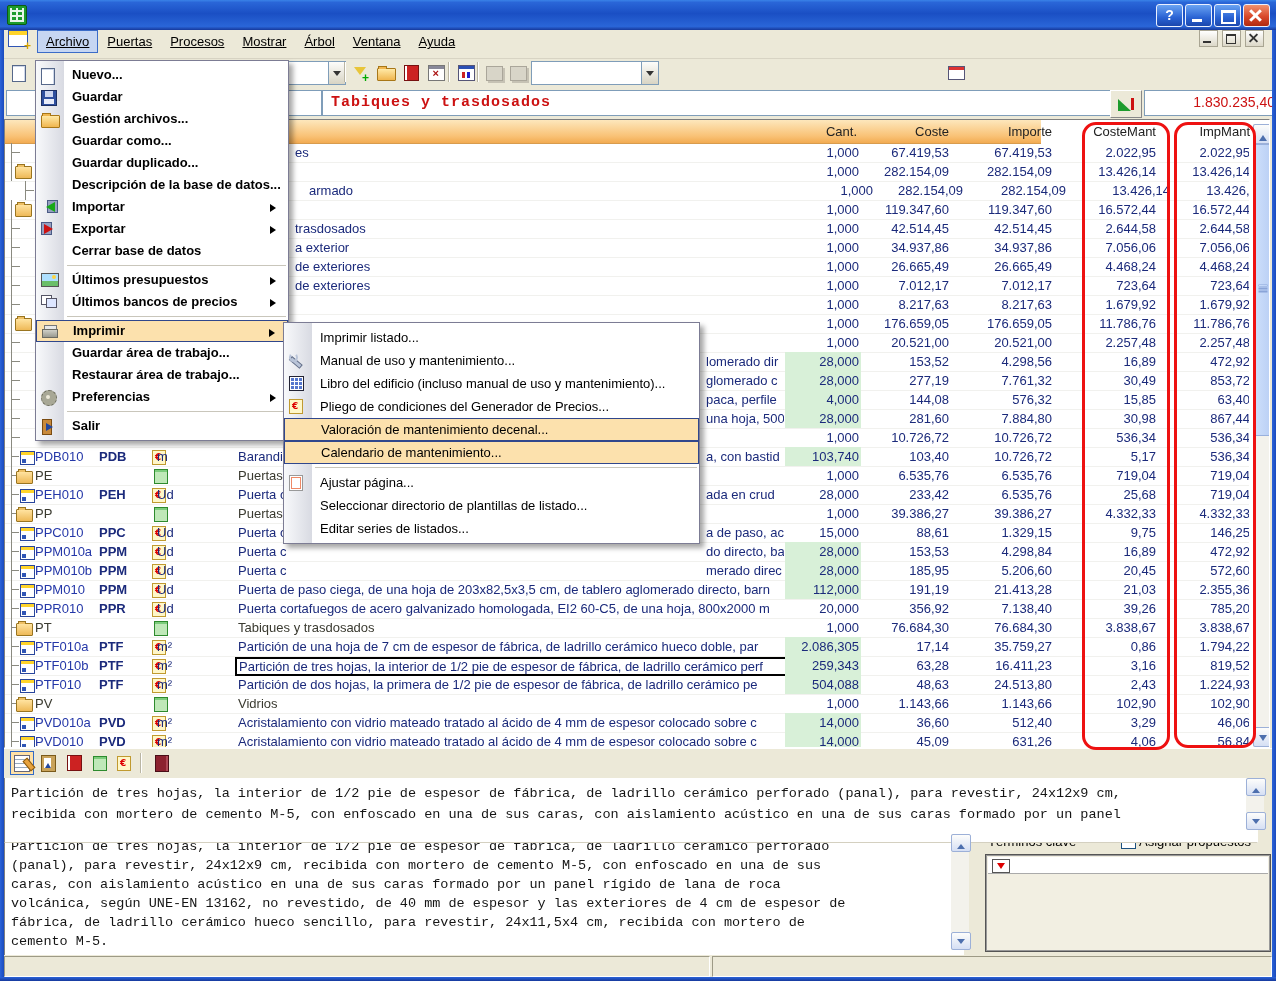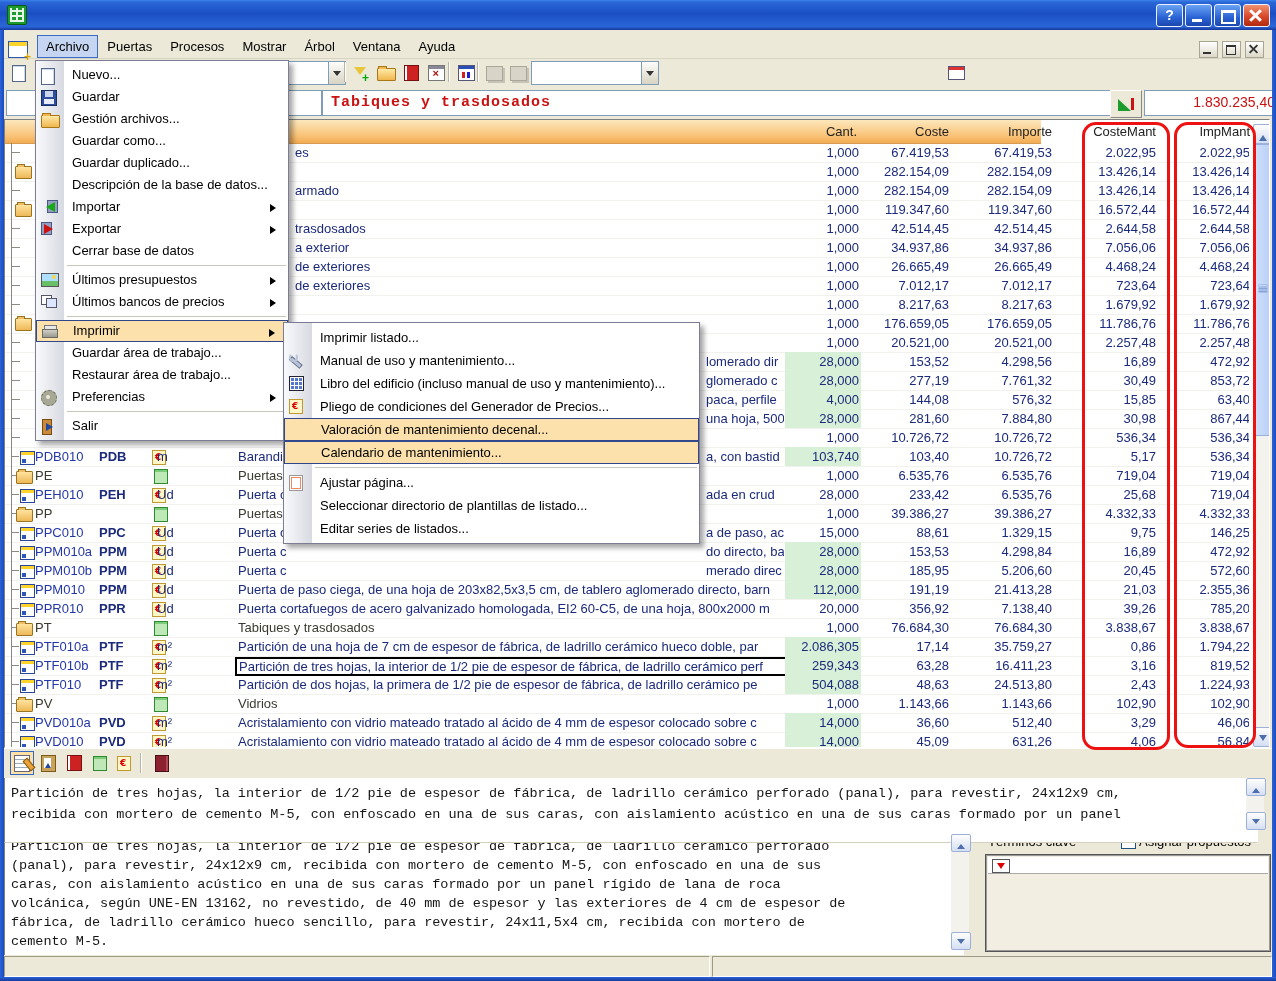--- a/index.html
+++ b/index.html
@@ -22,21 +22,21 @@
   .tb-btn{width:25px;height:21px;border-radius:3px;border:1px solid #eaf0ff;
     background:linear-gradient(#69a3f2,#2a63d4 60%,#1b47ad);position:relative;color:#fff;
     font-weight:bold;text-align:center;line-height:20px;font-size:14px;}
   .tb-btn.close{background:linear-gradient(#f0926f,#d9482a 55%,#b02a10);}
   .g-min::after{content:"";position:absolute;left:6px;bottom:4px;width:10px;height:3px;background:#fff;}
   .g-max::after{content:"";position:absolute;left:6px;top:5px;width:11px;height:9px;border:2px solid #fff;border-top-width:3px;}
   .g-x::before,.g-x::after{content:"";position:absolute;left:4px;top:9px;width:15px;height:3px;background:#fff;}
   .g-x::before{transform:rotate(45deg);} .g-x::after{transform:rotate(-45deg);}
   
   #menubar{position:absolute;left:4px;top:30px;width:1268px;height:28px;background:#ece9d8;
-    border-bottom:1px solid #d8d4c4;display:flex;align-items:flex-end;z-index:20;}
+    border-bottom:1px solid #d8d4c4;display:flex;align-items:flex-start;z-index:20;text-decoration:underline;}
   #mdi-icon{width:18px;height:15px;margin:0 9px 0 4px;background:#fff;border:1px solid #2f55b5;position:relative;}
   #mdi-icon::before{content:"";position:absolute;left:0;right:0;top:0;height:4px;background:#ffd42a;}
   #mdi-icon::after{content:"+";position:absolute;right:-4px;bottom:-5px;color:#d8a500;font:bold 12px/10px "Liberation Sans",sans-serif;}
   .menu-item{padding:4px 9px;color:#000;}
   .menu-item.active{background:#c6d6f2;border:1px solid #3b6cc8;padding:3px 8px;}
   #mdi-buttons{margin-left:auto;display:flex;gap:4px;padding-right:8px;}
   .mdi-btn{width:17px;height:15px;background:linear-gradient(#fff,#dcd8c8);border:1px solid #a9a593;position:relative;}
   .m-min::after{content:"";position:absolute;left:3px;bottom:3px;width:8px;height:2px;background:#333;}
   .m-res::after{content:"";position:absolute;left:3px;top:3px;width:8px;height:7px;border:1px solid #333;border-top-width:2px;}
   .m-x::before,.m-x::after{content:"";position:absolute;left:2px;top:6px;width:11px;height:2px;background:#333;}
@@ -98,21 +98,21 @@
     box-shadow:0 0 0 .5px #8aa4d8,0 3px 0 .5px #8aa4d8,0 6px 0 .5px #8aa4d8;}
   
   .red-annot{position:absolute;border:3px solid #ee1111;border-radius:14px;z-index:30;pointer-events:none;}
   #annot-cm{left:1082px;top:122px;width:82px;height:622px;}
   #annot-im{left:1174px;top:122px;width:76px;height:620px;}
   
   .popup{position:absolute;background:#fff;border:1px solid #7c7c94;box-shadow:4px 4px 5px rgba(0,0,0,.35);
     z-index:50;padding:3px 0;}
   .popup::before{content:"";position:absolute;left:0;top:0;bottom:0;width:28px;
     background:linear-gradient(90deg,#f8f9fb,#d8dae2);}
-  #filemenu{left:35px;top:60px;width:252px;}
+  #filemenu{left:35px;top:60px;width:252px;font-weight:bold;}
   #submenu{left:283px;top:322px;width:415px;}
   .mi{position:relative;height:22px;line-height:22px;padding-left:36px;color:#000;white-space:nowrap;}
   #submenu .mi{height:23px;line-height:23px;}
   .mi .mi-ic{position:absolute;left:5px;top:4px;}
   .mi .arrow{position:absolute;right:8px;top:8px;border:4px solid transparent;border-left:6px solid #000;}
   .mi.hl{background:#fce1ad;border:1px solid #30478c;height:20px;line-height:20px;}
   #submenu .mi.hl{height:21px;line-height:21px;}
   .msep{height:1px;background:#c9c6bb;margin:3px 2px 3px 31px;position:relative;}
   
   .ic{display:inline-block;position:relative;flex:none;}
@@ -303,21 +303,21 @@
           <span class="vline"></span>
           <span class="tick" style="left: 7px; width: 8px;"></span>
           <span class="t-frag fmenu">es</span>
           <span class="c-num c-cant">1,000</span>
           <span class="c-num c-coste">67.419,53</span>
           <span class="c-num c-imp">67.419,53</span>
           <span class="c-num c-cm">2.022,95</span>
           <span class="c-num c-im">2.022,95</span>
         </div>
         <div class="row" style="top: 19px;"><span class="vline"></span><span class="ic ic-folder t-icon" style="left: 10px;"></span><span class="c-num c-cant">1,000</span><span class="c-num c-coste">282.154,09</span><span class="c-num c-imp">282.154,09</span><span class="c-num c-cm">13.426,14</span><span class="c-num c-im">13.426,14</span></div>
-        <div class="row" style="top: 38px;">
+        <div class="row" style="top: 38px; margin-left: 14px;">
           <span class="vline"></span>
           <span class="tick" style="left: 7px; width: 8px;"></span>
           <span class="t-frag fmenu">armado</span>
           <span class="c-num c-cant">1,000</span>
           <span class="c-num c-coste">282.154,09</span>
           <span class="c-num c-imp">282.154,09</span>
           <span class="c-num c-cm">13.426,14</span>
           <span class="c-num c-im">13.426,14</span>
         </div>
         <div class="row" style="top: 57px;"><span class="vline"></span><span class="ic ic-folder t-icon" style="left: 10px;"></span><span class="c-num c-cant">1,000</span><span class="c-num c-coste">119.347,60</span><span class="c-num c-imp">119.347,60</span><span class="c-num c-cm">16.572,44</span><span class="c-num c-im">16.572,44</span></div>

